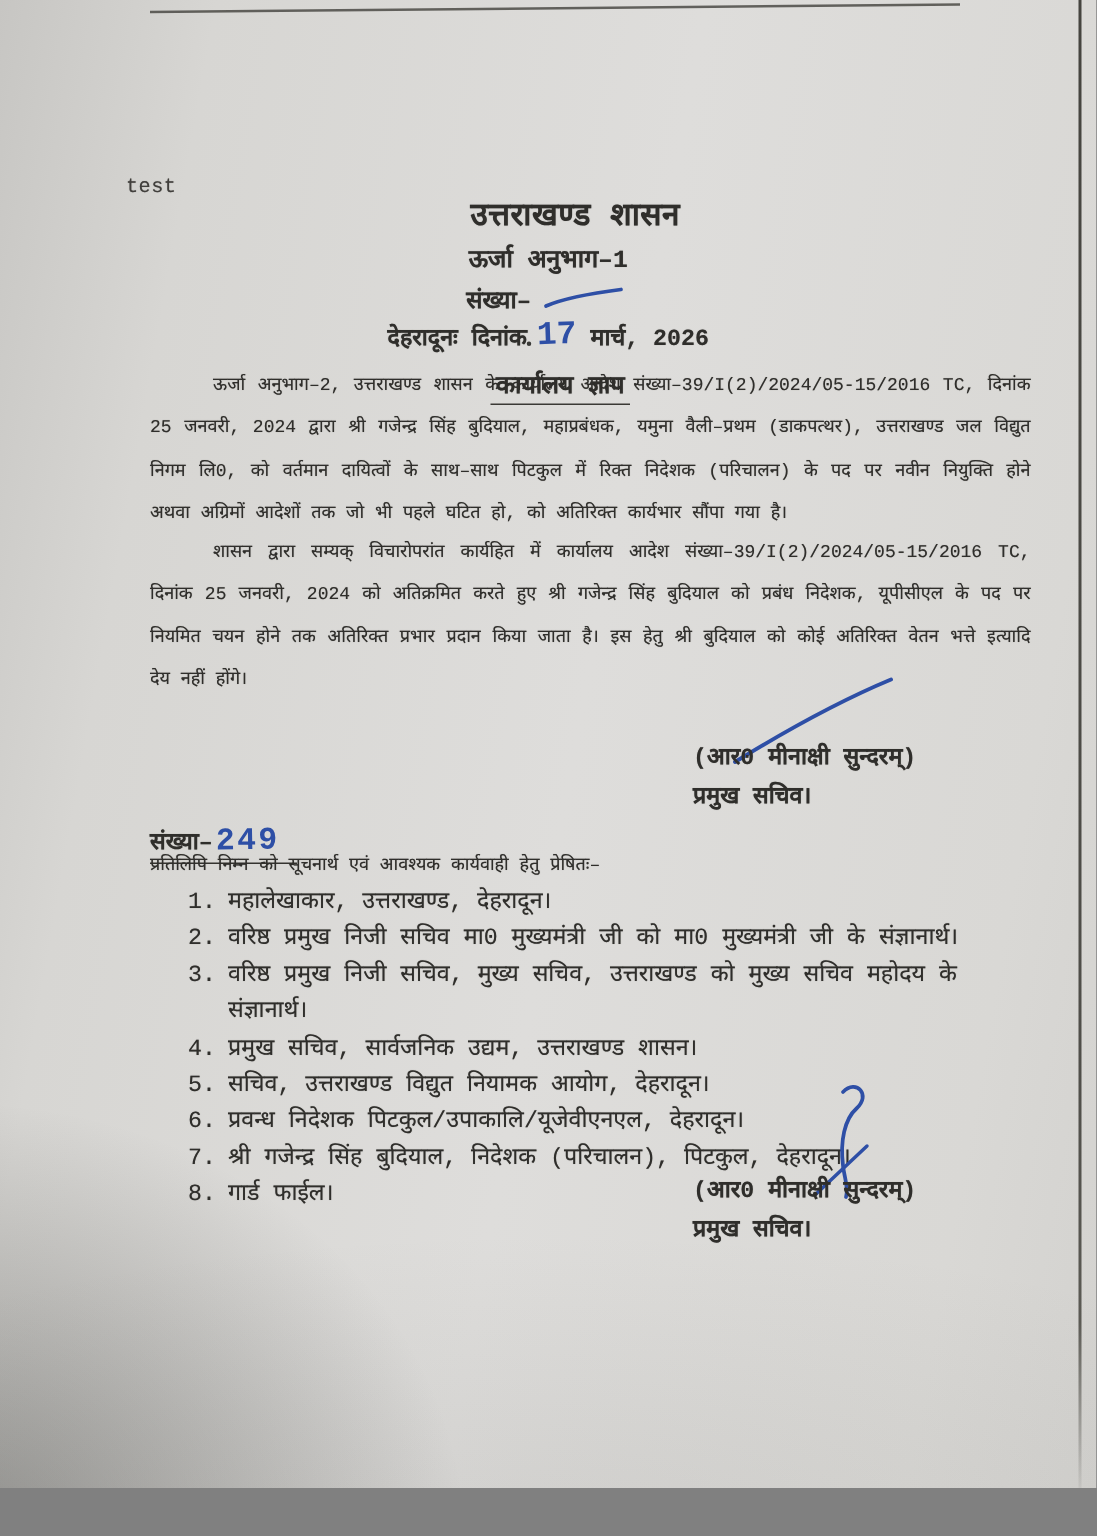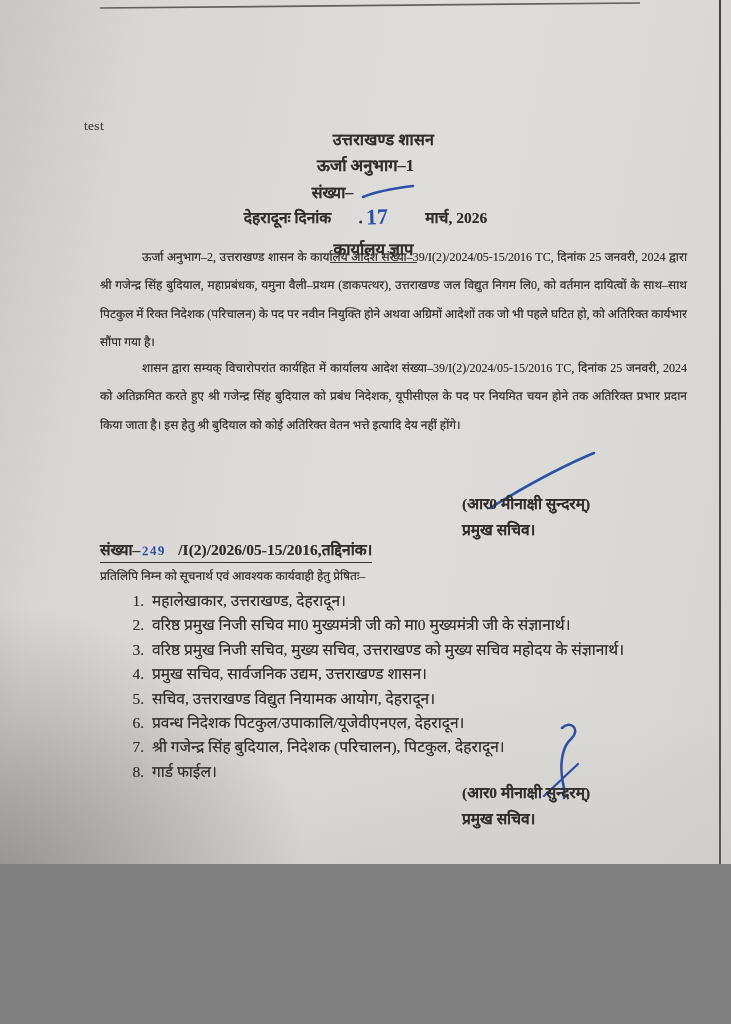--- a/index.html
+++ b/index.html
@@ -1,55 +1,55 @@
 <!DOCTYPE html>
 <html style="--ink: #2e4fa6;"><head>
 <meta charset="utf-8">
 <style>
   html,body{margin:0;padding:0;background:#808080;}
   .canvas{
-    position:relative;width:731px;height:864px;overflow:hidden;
-    font-family:Liberation Serif, serif;
+    position:relative;width:731px;height:992px;overflow:hidden;
+    font-family:Liberation Mono, monospace;
     color:#2f2e2b;
     background:
       radial-gradient(620px 540px at -4% 104%, rgba(45,45,42,.42), rgba(45,45,42,0) 55%),
       radial-gradient(900px 300px at 50% 104%, rgba(90,90,86,.10), rgba(90,90,86,0) 70%),
       linear-gradient(100deg,#c7c6c3 0%, #d7d6d3 16%, #dedddb 52%, #d9d8d5 86%, #d3d2cf 100%);
   }
   .txt{text-shadow:0 0 .5px rgba(60,58,54,.55);}
   .hand{color:var(--ink,#2e4fa6);font-weight:600;}
   
   .watermark{position:absolute;left:84px;top:118px;font-size:13.5px;color:#413f3c;letter-spacing:.3px;}
   .hdr{position:absolute;left:0;top:128px;width:731px;text-align:center;}
-  .hdr .gov{font-size:16px;font-weight:600;letter-spacing:.3px;padding-left:36px;}
+  .hdr .gov{font-size:21px;font-weight:600;letter-spacing:.3px;padding-left:36px;}
   .hdr .sec{font-size:16.5px;font-weight:600;margin-top:3px;}
   .refline{display:flex;justify-content:center;align-items:center;font-size:16px;font-weight:600;margin-top:5px;}
   .dash-ink{display:inline-block;margin:0 4px 0 8px;}
-  .dateline{display:flex;justify-content:center;align-items:center;font-size:15.5px;font-weight:600;margin-top:3px;gap:28px;}
+  .dateline{display:flex;justify-content:center;align-items:center;font-size:15.5px;font-weight:600;margin-top:3px;}
   .hand-date{font-size:22px;margin:0 9px 0 7px;transform:rotate(-2deg);line-height:18px;position:relative;}
   .hand-date::before{content:"";position:absolute;left:-7px;bottom:3px;width:3px;height:3px;border-radius:50%;background:#3a3a37;}
   .memo-title{display:inline-block;margin-top:9px;font-size:16.5px;font-weight:600;
     border-bottom:1.6px solid #3a3935;padding:0 4px 2px 4px;margin-left:16px;}
   
   .para{position:absolute;left:100px;width:587px;font-size:12px;line-height:28.4px;
     text-align:justify;text-indent:42px;}
   .p1{top:243px;}
   .p2{top:354px;}
   
   .sigblock{position:absolute;width:200px;text-align:left;font-size:15.5px;font-weight:600;}
   .sig1{left:462px;top:492px;}
   .sig2{left:462px;top:781px;}
   .sigblock .desig{margin-top:4px;font-weight:600;}
   .inkmark{position:absolute;}
   .ink1{left:486px;top:450px;}
   .ink2{left:532px;top:720px;}
   
   .endnum{position:absolute;left:100px;top:538px;display:inline-flex;align-items:baseline;
     font-size:15.5px;font-weight:600;border-bottom:1.6px solid #34332f;padding-bottom:2px;}
-  .hand-num{font-size:13px;letter-spacing:1.5px;margin:0 12px 0 2px;transform:rotate(-1deg);display:inline-block;}
+  .hand-num{font-size:21px;letter-spacing:1.5px;margin:12px 12px 0 2px;transform:rotate(-1deg);display:inline-block;}
   .copynote{position:absolute;left:100px;top:567px;font-size:12px;font-weight:500;}
   .recipients{position:absolute;left:124px;top:589px;width:562px;font-size:15.5px;}
   .recip{display:flex;align-items:flex-start;line-height:24.4px;}
   .recip .num{width:20px;flex:0 0 20px;text-align:right;margin-right:8px;}
   .recip .rtxt{flex:1;}
   
   .edge-right{position:absolute;left:719px;top:0;width:2.2px;height:1002px;
     background:linear-gradient(to bottom,#45443f 0%,#504f4a 72%,#5b5a54 88%,rgba(91,90,84,0) 100%);}
   .edge-top{position:absolute;left:0;top:0;width:731px;height:14px;}
   
@@ -94,21 +94,20 @@
     <path d="M4,58 C30,42 72,18 108,3" fill="none" stroke="#2e4fa6" stroke-width="2.6" stroke-linecap="round"></path>
   </svg>
   <div class="sigblock sig1">
     <div class="txt">(आर0 मीनाक्षी सुन्दरम्)</div>
     <div class="desig txt">प्रमुख सचिव।</div>
   </div>
 
   <div class="endnum">
     <span class="txt">संख्या–</span>
     <span class="hand hand-num">249</span>
-    <span class="txt">/I(2)/2026/05-15/2016,तद्दिनांक।</span>
   </div>
   <div class="copynote txt">प्रतिलिपि निम्न को सूचनार्थ एवं आवश्यक कार्यवाही हेतु प्रेषितः–</div>
 
   <div class="recipients">
     <div class="recip">
       <span class="num txt">1.</span>
       <span class="rtxt txt">महालेखाकार, उत्तराखण्ड, देहरादून।</span>
     </div>
     <div class="recip">
       <span class="num txt">2.</span>

